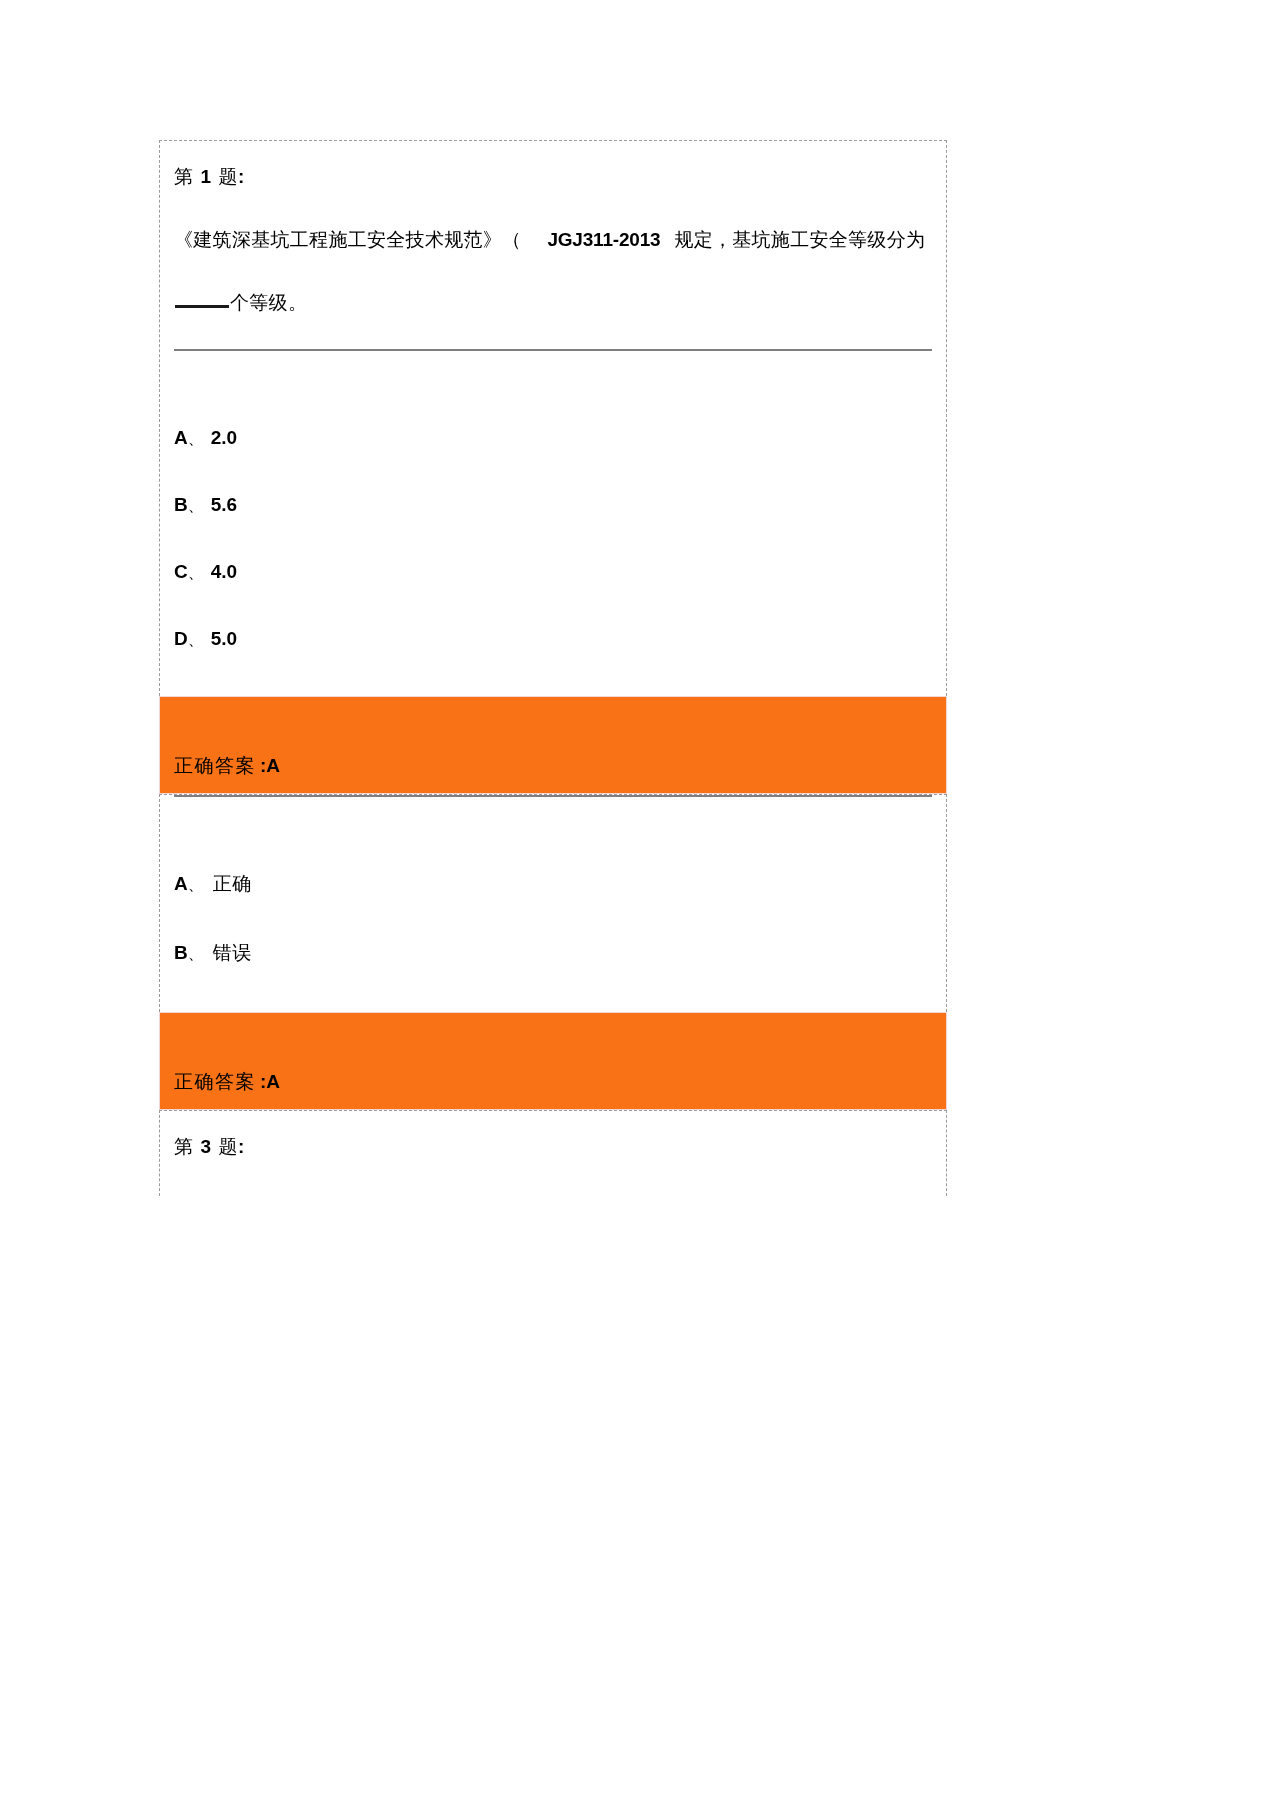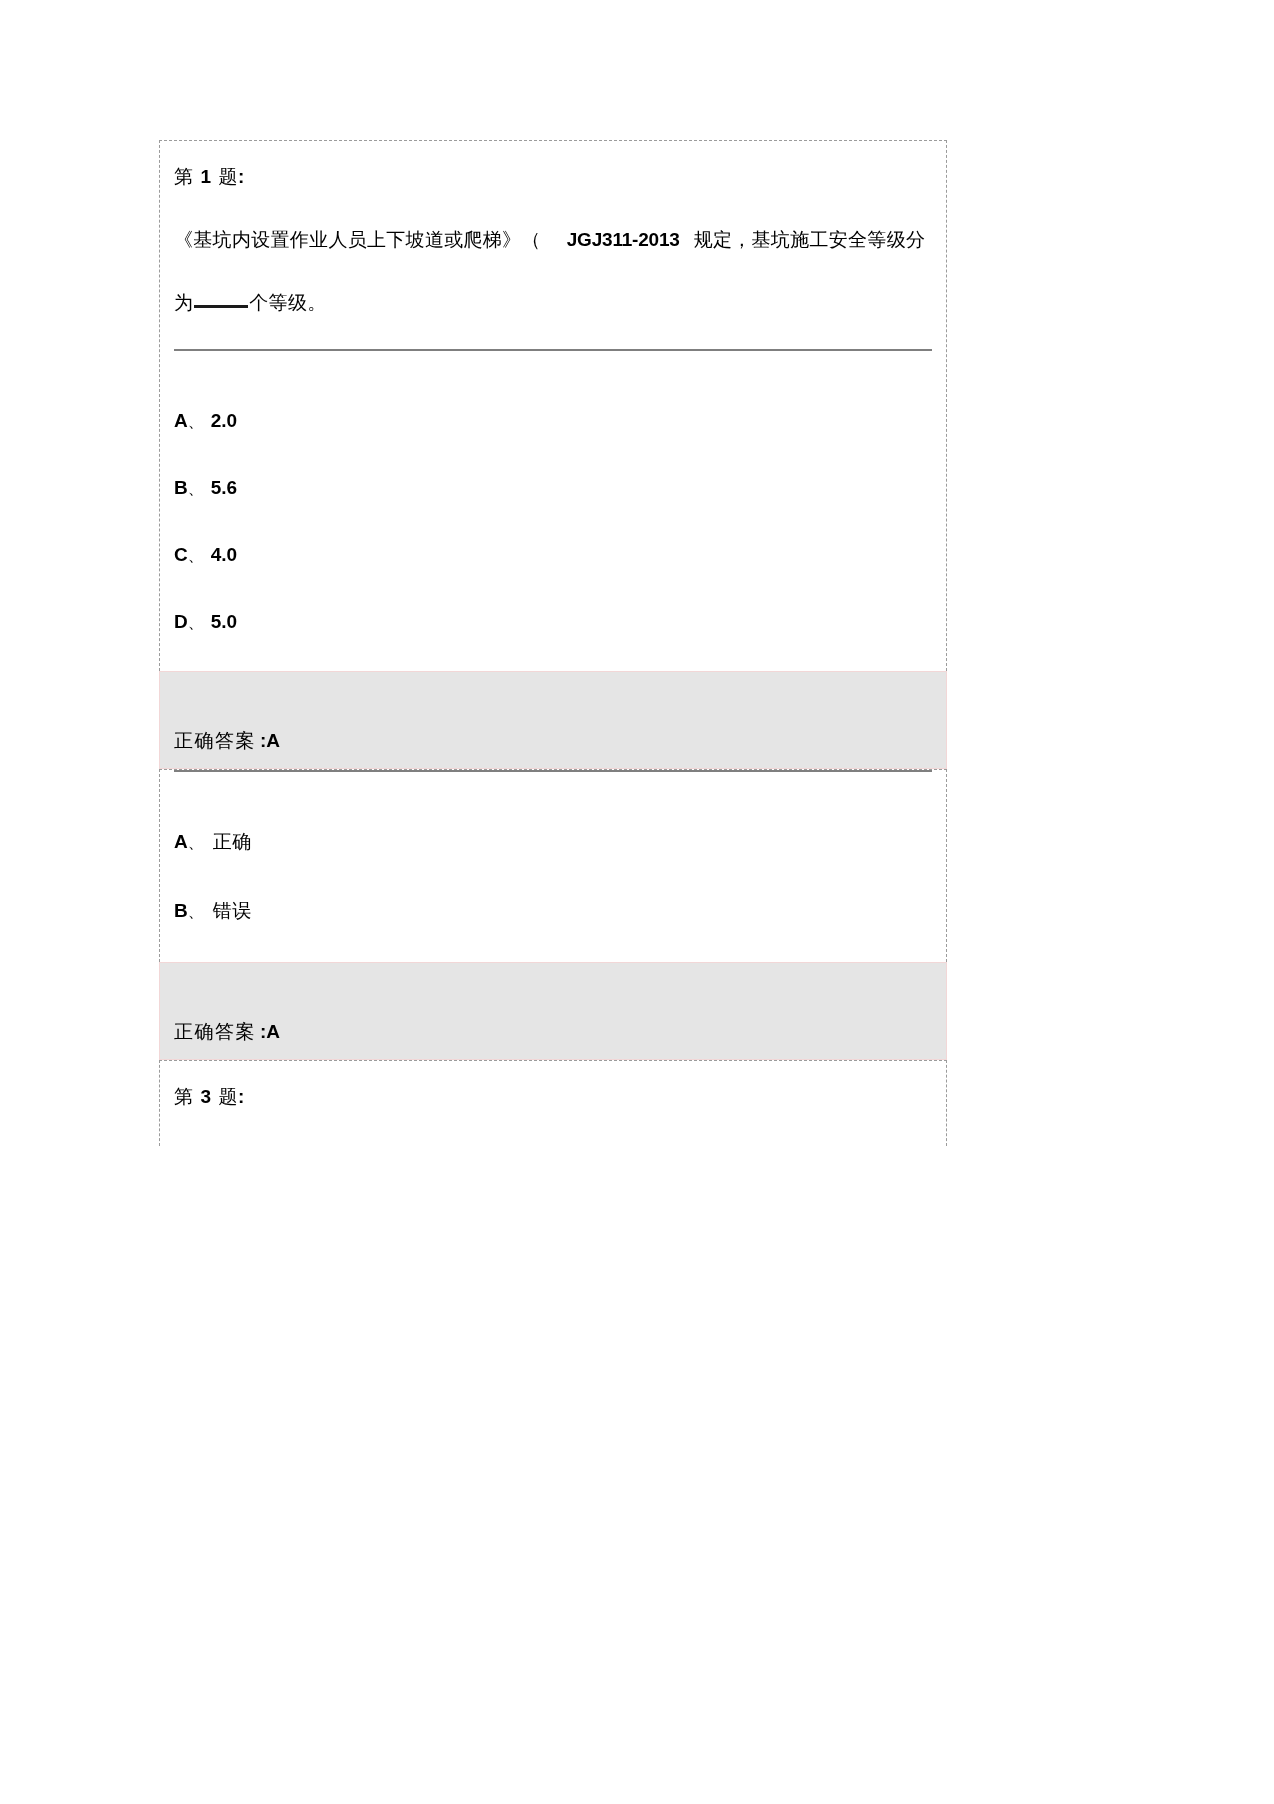--- a/index.html
+++ b/index.html
@@ -103,21 +103,22 @@
     width: 14px;
   }
 
   .q-divider {
     height: 0;
     border-top: 2px solid #7f7f7f;
     margin: 0 14px;
   }
 
   .q-options {
-    padding: 4px 14px;
+    padding: 12px 14px;
+    margin-top: 9px;
   }
   .opt-row {
     font-size: 19px;
     line-height: 1;
     padding-top: 48px;
     white-space: nowrap;
   }
   .opt-row:first-child {
     padding-top: 56px;
   }
@@ -142,21 +143,21 @@
   .opt-val-cn {
     font-family: Liberation Mono, monospace;
     font-size: 19px;
     padding-left: 9px;
     letter-spacing: 0.5px;
   }
 
   
   .answer-band {
     border: 1px solid #f2d7d7;
-    background: #e5e5e5;
+    background: #f97316;
     box-sizing: border-box;
     padding: 0 14px;
     height: 98px;
     position: relative;
   }
   .answer-text {
     position: absolute;
     left: 14px;
     bottom: 18px;
     font-size: 19px;
@@ -182,21 +183,21 @@
   <div class="quiz-column">
 
     <div class="q-card">
       <div class="q-stem-block">
 
         <div class="q-header">
           <span>第</span><span class="qnum">1</span><span>题</span><span class="colon">:</span>
         </div>
 
         <div class="q-text">
-          <span>《基坑内设置作业人员上下坡道或爬梯》（</span><span class="gap"></span><span class="code">JGJ311-2013</span><span class="gap-sm"></span><span>规定，基坑施工安全等级分为</span><span class="blank-short"></span><span>个等级。</span>
+          <span>《建筑深基坑工程施工安全技术规范》（</span><span class="gap"></span><span class="code">JGJ311-2013</span><span class="gap-sm"></span><span>规定，基坑施工安全等级分为</span><span class="blank-short"></span><span>个等级。</span>
         </div>
 
       </div>
 
       <div class="q-divider"></div>
 
       <div class="q-options">
         <div class="opt-row">
           <span class="opt-letter">A</span><span class="opt-sep">、</span><span class="opt-val-num">2.0</span>
         </div>

